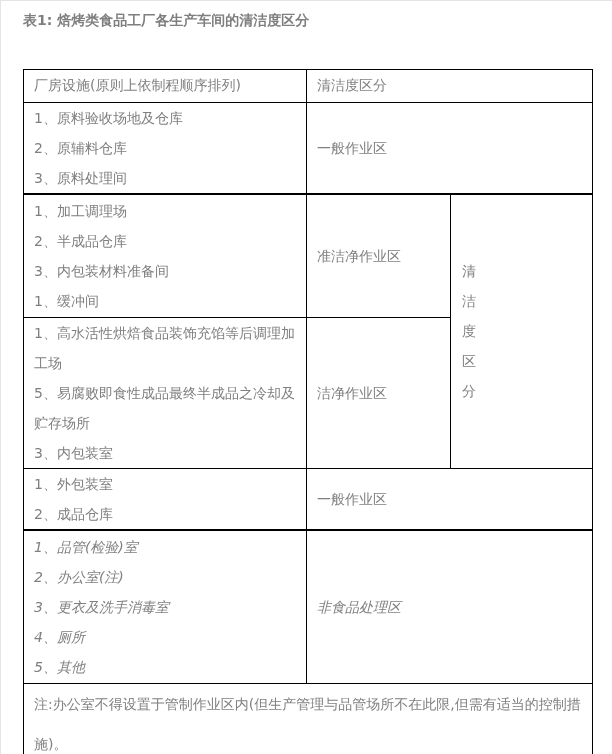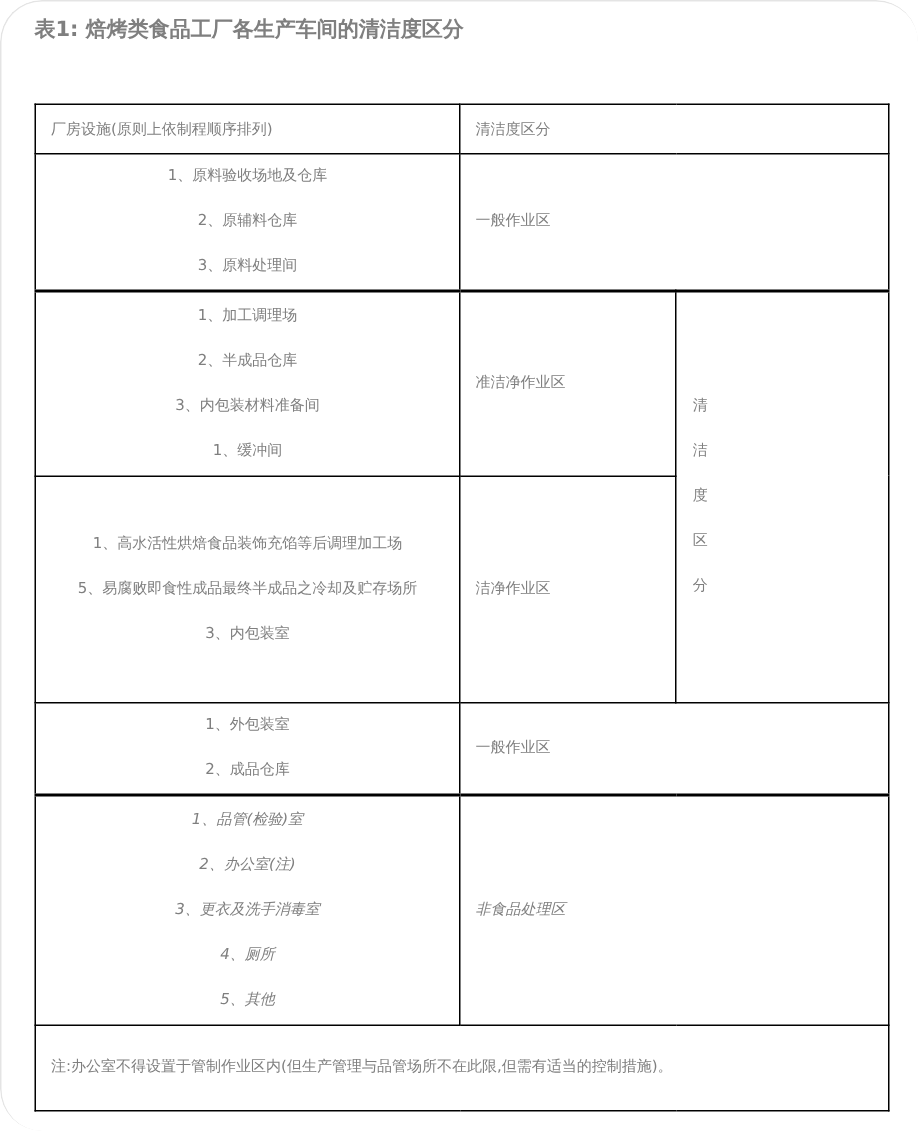--- a/index.html
+++ b/index.html
@@ -1,15 +1,15 @@
 <!DOCTYPE html>
 <html><head>
 <meta charset="utf-8">
 <style>
-  * { box-sizing: border-box; border-radius: 28px; }
+  * { box-sizing: border-box; }
   html, body {
     margin: 0; padding: 0;
     width: 612px; height: 754px;
     background: #ffffff;
     font-family: "DejaVu Sans", sans-serif;
   }
   .page {
     width: 612px; height: 754px;
     border-left: 1px solid #e4e4e4;
     border-top: 1px solid #e4e4e4;
@@ -24,40 +24,39 @@
     line-height: 16px;
   }
   table.zones {
     border-collapse: collapse;
     table-layout: fixed;
     width: 569px;
     margin-top: 41px;
   }
   table.zones td {
     border: 1px solid #000000;
-    font-size: 10px;
+    font-size: 14px;
     color: #7f7f7f;
     padding: 0 10px;
     vertical-align: middle;
     text-align: left;
     overflow: hidden;
   }
   tr.header-row { height: 33px; }
   tr.r1 { height: 87px; }
   tr.r2 { height: 123px; }
   tr.r3 { height: 151px; }
   tr.r4 { height: 62px; }
   tr.r5 { height: 153px; font-style: italic; }
   tr.note-row { height: 57px; }
   tr.thick-bottom > td { border-bottom: 2px solid #000000; }
   td.center { text-align: center; }
   td p {
     margin: 0;
     line-height: 30px;
-    text-align: center;
   }
   td.facilities { line-height: 30px; }
   td.zone { line-height: 30px; }
   td.vertical-cell { text-align: center; vertical-align: middle; }
   .vertical-text {
     display: inline-block;
     width: 1.15em;
     word-break: break-all;
     line-height: 30px;
     text-align: center;

